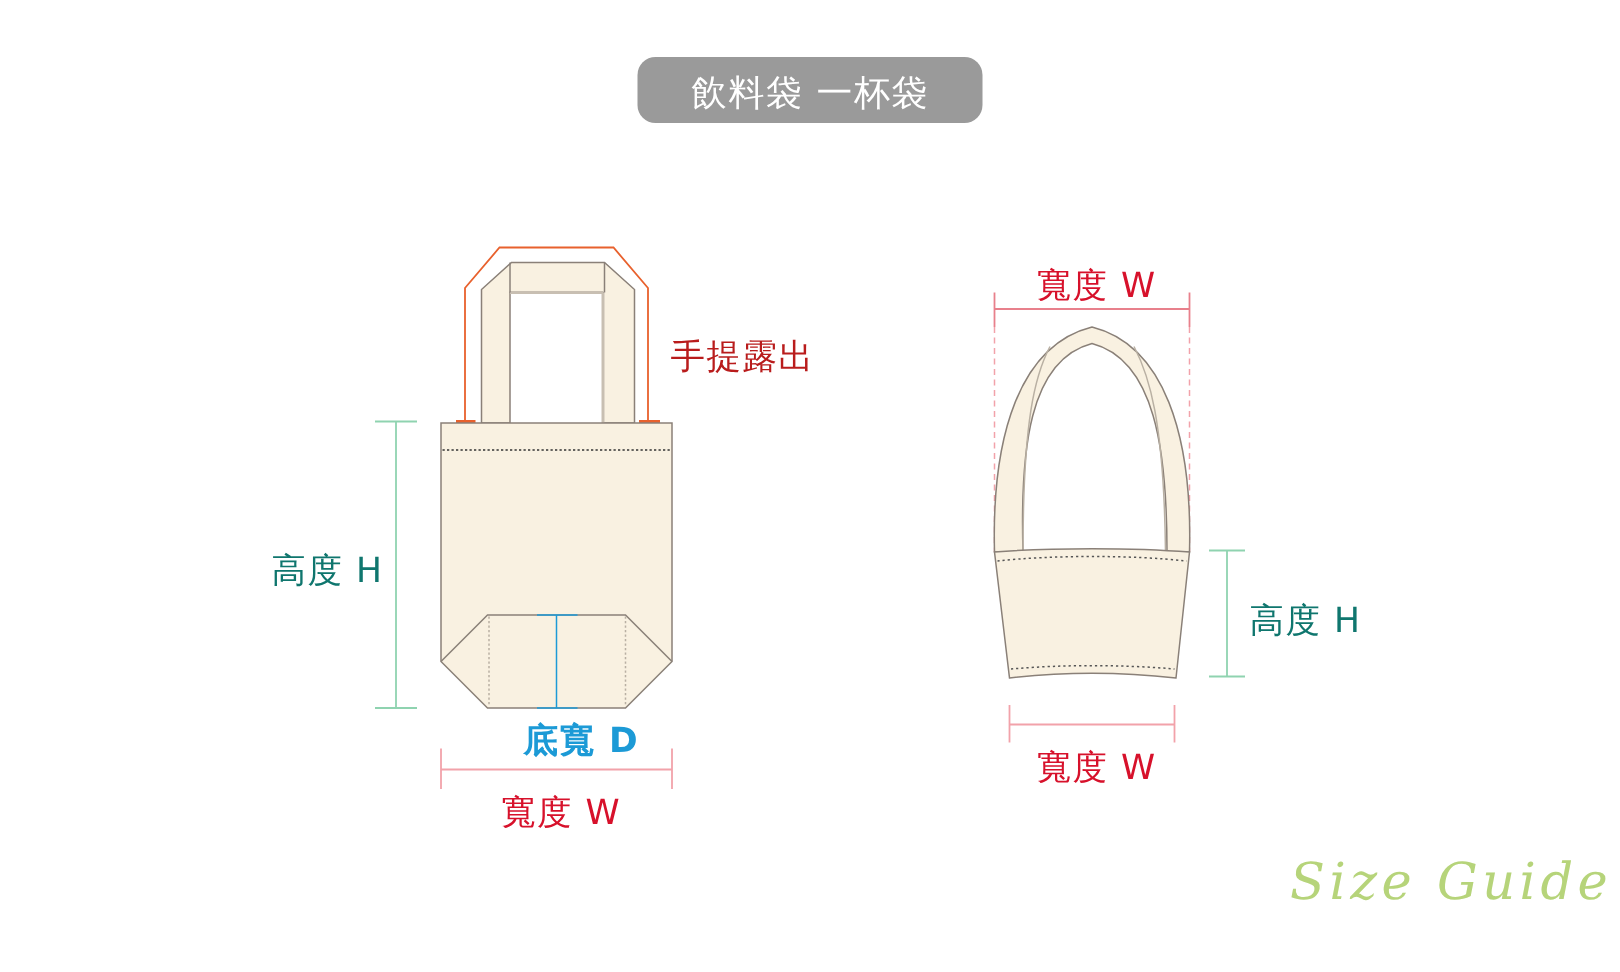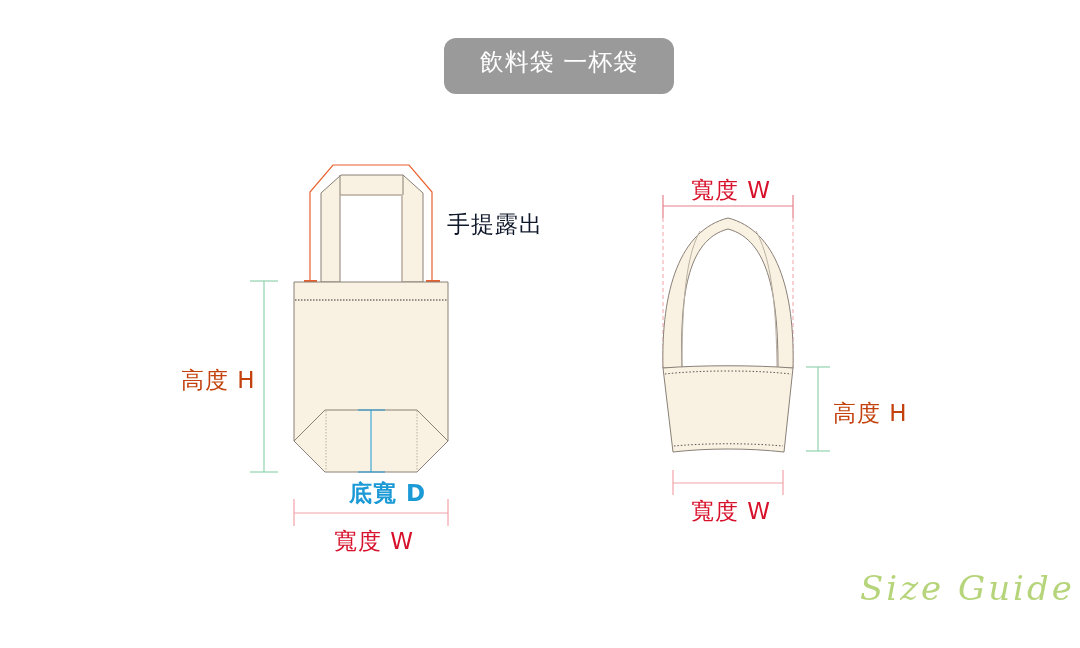--- a/index.html
+++ b/index.html
@@ -9,47 +9,47 @@
     }
     body {
       width: 1080px;
       height: 648px;
       position: relative;
       overflow: hidden;
       font-family: "DejaVu Sans", sans-serif;
     }
     .title-pill {
       position: absolute;
-      left: 444px;
+      left: 425px;
       top: 38px;
       width: 230px;
-      height: 56px;
+      height: 44px;
       border-radius: 12px;
       background: #9a9a9a;
       color: #ffffff;
       font-size: 24px;
       line-height: 48px;
       text-align: center;
       letter-spacing: 1px;
     }
     svg.diagram {
       position: absolute;
       left: 0;
       top: 0;
     }
     .label {
       position: absolute;
       font-size: 23px;
       white-space: nowrap;
       letter-spacing: 1px;
     }
     .label.red { color: #d7112b; }
-    .label.green { color: #c2410c; }
+    .label.green { color: #0f766e; }
     .label.blue { color: #1c9ad6; }
-    .label.orange { color: #0f172a; }
+    .label.orange { color: #b91c1c; margin-top: 13px; }
     .size-guide {
       position: absolute;
       left: 860px;
       top: 568px;
       font-family: "DejaVu Serif", serif;
       font-style: italic;
       font-size: 34px;
       color: #b6d47a;
       letter-spacing: 3px;
     }

